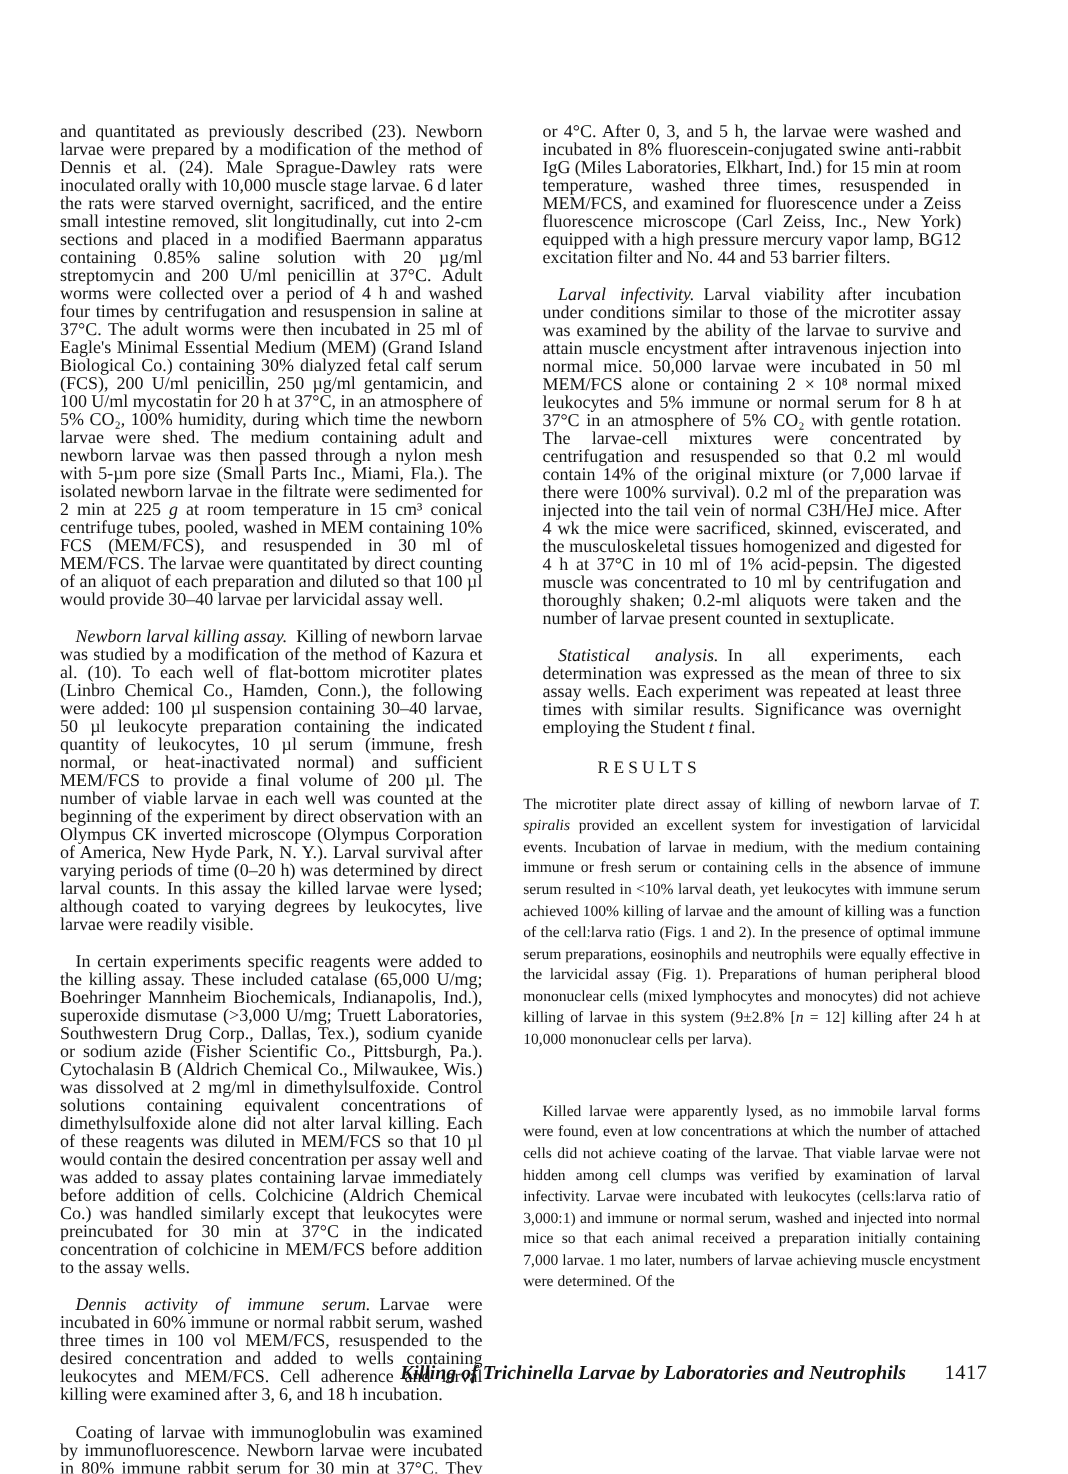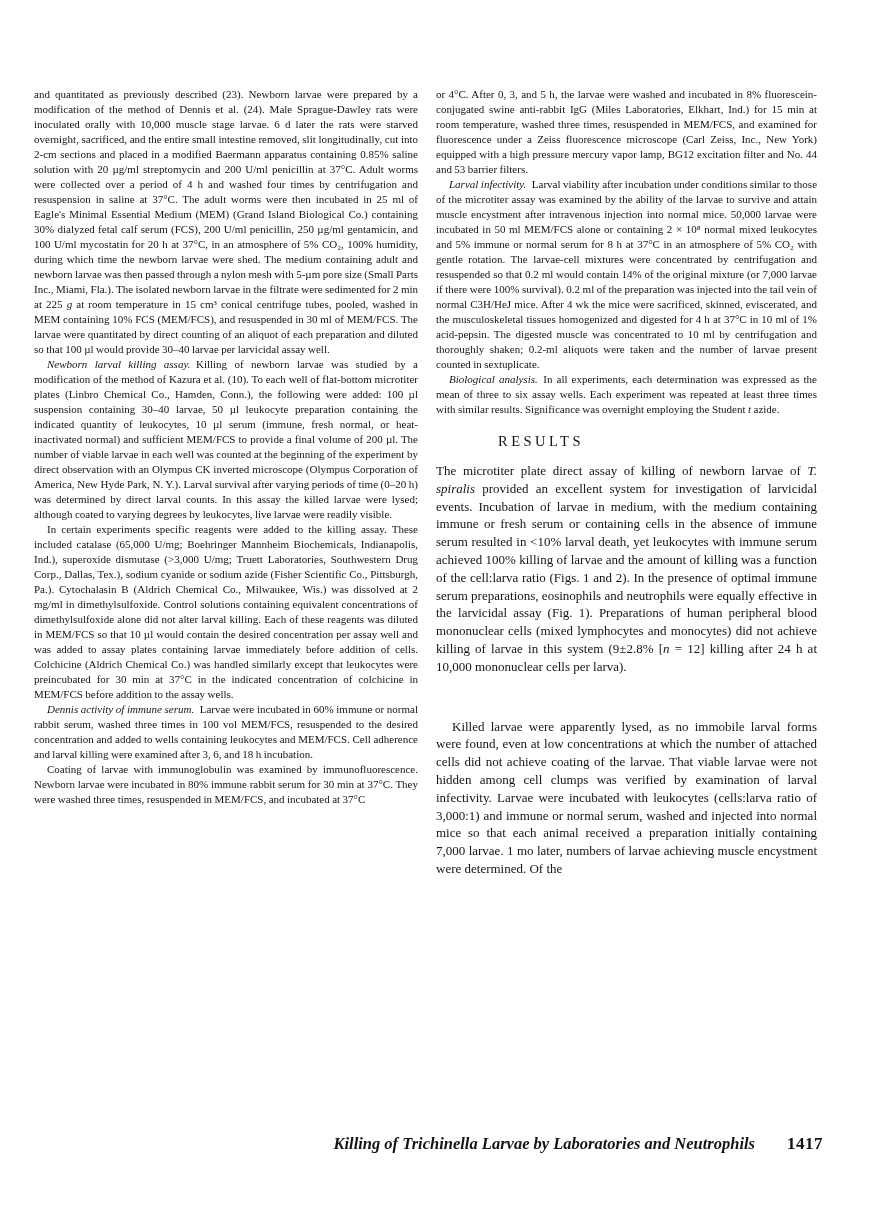--- a/index.html
+++ b/index.html
@@ -26,22 +26,22 @@
   }
   .col-left {
     left: 34px;
     width: 384px;
   }
   .col-right {
     left: 436px;
     width: 381px;
   }
   .methods p {
-    margin: 0;
-    font-size: 11px;
+    margin: 16px;
+    font-size: 15px;
     line-height: 15px;
     text-align: justify;
     word-spacing: -0.3px;
     hyphens: auto;
     -webkit-hyphens: auto;
   }
   .results p {
     margin: 0;
     font-size: 13px;
     line-height: 17.8px;
@@ -69,41 +69,40 @@
   }
   .running-title {
     font-style: italic;
     font-weight: bold;
     font-size: 16.5px;
   }
   .page-number {
     font-size: 17px;
     margin-left: 32px;
     letter-spacing: 0.5px;
-    font-weight: bold;
   }
 </style>
 </head>
 <body>
 
 <div class="page">
 
   <div class="col col-left methods">
       <p class=""><span>and quantitated as previously described (23). Newborn larvae were prepared by a modification of the method of Dennis et al. (24). Male Sprague-Dawley rats were inoculated orally with 10,000 muscle stage larvae. 6 d later the rats were starved overnight, sacrificed, and the entire small intestine removed, slit longitudinally, cut into 2-cm sections and placed in a modified Baermann apparatus containing 0.85% saline solution with 20 µg/ml streptomycin and 200 U/ml penicillin at 37°C. Adult worms were collected over a period of 4 h and washed four times by centrifugation and resuspension in saline at 37°C. The adult worms were then incubated in 25 ml of Eagle's Minimal Essential Medium (MEM) (Grand Island Biological Co.) containing 30% dialyzed fetal calf serum (FCS), 200 U/ml penicillin, 250 µg/ml gentamicin, and 100 U/ml mycostatin for 20 h at 37°C, in an atmosphere of 5% CO₂, 100% humidity, during which time the newborn larvae were shed. The medium containing adult and newborn larvae was then passed through a nylon mesh with 5-µm pore size (Small Parts Inc., Miami, Fla.). The isolated newborn larvae in the filtrate were sedimented for 2 min at 225 </span><span class="i">g</span><span> at room temperature in 15 cm³ conical centrifuge tubes, pooled, washed in MEM containing 10% FCS (MEM/FCS), and resuspended in 30 ml of MEM/FCS. The larvae were quantitated by direct counting of an aliquot of each preparation and diluted so that 100 µl would provide 30–40 larvae per larvicidal assay well.</span></p>
       <p class="ind"><span class="i">Newborn larval killing assay.</span><span> Killing of newborn larvae was studied by a modification of the method of Kazura et al. (10). To each well of flat-bottom microtiter plates (Linbro Chemical Co., Hamden, Conn.), the following were added: 100 µl suspension containing 30–40 larvae, 50 µl leukocyte preparation containing the indicated quantity of leukocytes, 10 µl serum (immune, fresh normal, or heat-inactivated normal) and sufficient MEM/FCS to provide a final volume of 200 µl. The number of viable larvae in each well was counted at the beginning of the experiment by direct observation with an Olympus CK inverted microscope (Olympus Corporation of America, New Hyde Park, N. Y.). Larval survival after varying periods of time (0–20 h) was determined by direct larval counts. In this assay the killed larvae were lysed; although coated to varying degrees by leukocytes, live larvae were readily visible.</span></p>
       <p class="ind"><span>In certain experiments specific reagents were added to the killing assay. These included catalase (65,000 U/mg; Boehringer Mannheim Biochemicals, Indianapolis, Ind.), superoxide dismutase (&gt;3,000 U/mg; Truett Laboratories, Southwestern Drug Corp., Dallas, Tex.), sodium cyanide or sodium azide (Fisher Scientific Co., Pittsburgh, Pa.). Cytochalasin B (Aldrich Chemical Co., Milwaukee, Wis.) was dissolved at 2 mg/ml in dimethylsulfoxide. Control solutions containing equivalent concentrations of dimethylsulfoxide alone did not alter larval killing. Each of these reagents was diluted in MEM/FCS so that 10 µl would contain the desired concentration per assay well and was added to assay plates containing larvae immediately before addition of cells. Colchicine (Aldrich Chemical Co.) was handled similarly except that leukocytes were preincubated for 30 min at 37°C in the indicated concentration of colchicine in MEM/FCS before addition to the assay wells.</span></p>
       <p class="ind"><span class="i">Dennis activity of immune serum.</span><span> Larvae were incubated in 60% immune or normal rabbit serum, washed three times in 100 vol MEM/FCS, resuspended to the desired concentration and added to wells containing leukocytes and MEM/FCS. Cell adherence and larval killing were examined after 3, 6, and 18 h incubation.</span></p>
       <p class="ind"><span>Coating of larvae with immunoglobulin was examined by immunofluorescence. Newborn larvae were incubated in 80% immune rabbit serum for 30 min at 37°C. They were washed three times, resuspended in MEM/FCS, and incubated at 37°C</span></p>
     </div>
 
   <div class="col col-right">
     <div class="methods">
         <p class=""><span>or 4°C. After 0, 3, and 5 h, the larvae were washed and incubated in 8% fluorescein-conjugated swine anti-rabbit IgG (Miles Laboratories, Elkhart, Ind.) for 15 min at room temperature, washed three times, resuspended in MEM/FCS, and examined for fluorescence under a Zeiss fluorescence microscope (Carl Zeiss, Inc., New York) equipped with a high pressure mercury vapor lamp, BG12 excitation filter and No. 44 and 53 barrier filters.</span></p>
         <p class="ind"><span class="i">Larval infectivity.</span><span> Larval viability after incubation under conditions similar to those of the microtiter assay was examined by the ability of the larvae to survive and attain muscle encystment after intravenous injection into normal mice. 50,000 larvae were incubated in 50 ml MEM/FCS alone or containing 2 × 10⁸ normal mixed leukocytes and 5% immune or normal serum for 8 h at 37°C in an atmosphere of 5% CO₂ with gentle rotation. The larvae-cell mixtures were concentrated by centrifugation and resuspended so that 0.2 ml would contain 14% of the original mixture (or 7,000 larvae if there were 100% survival). 0.2 ml of the preparation was injected into the tail vein of normal C3H/HeJ mice. After 4 wk the mice were sacrificed, skinned, eviscerated, and the musculoskeletal tissues homogenized and digested for 4 h at 37°C in 10 ml of 1% acid-pepsin. The digested muscle was concentrated to 10 ml by centrifugation and thoroughly shaken; 0.2-ml aliquots were taken and the number of larvae present counted in sextuplicate.</span></p>
-        <p class="ind"><span class="i">Biological analysis.</span><span> In all experiments, each determination was expressed as the mean of three to six assay wells. Each experiment was repeated at least three times with similar results. Significance was overnight employing the Student </span><span class="i">t</span><span> azide.</span></p>
+        <p class="ind"><span class="i">Statistical analysis.</span><span> In all experiments, each determination was expressed as the mean of three to six assay wells. Each experiment was repeated at least three times with similar results. Significance was overnight employing the Student </span><span class="i">t</span><span> final.</span></p>
       </div>
     <h2 class="results-heading">RESULTS</h2>
     <div class="results">
         <p class=""><span>The microtiter plate direct assay of killing of newborn larvae of </span><span class="i">T. spiralis</span><span> provided an excellent system for investigation of larvicidal events. Incubation of larvae in medium, with the medium containing immune or fresh serum or containing cells in the absence of immune serum resulted in &lt;10% larval death, yet leukocytes with immune serum achieved 100% killing of larvae and the amount of killing was a function of the cell:larva ratio (Figs. 1 and 2). In the presence of optimal immune serum preparations, eosinophils and neutrophils were equally effective in the larvicidal assay (Fig. 1). Preparations of human peripheral blood mononuclear cells (mixed lymphocytes and monocytes) did not achieve killing of larvae in this system (9±2.8% [</span><span class="i">n</span><span> = 12] killing after 24 h at 10,000 mononuclear cells per larva).</span></p>
         <p class="ind"><span>Killed larvae were apparently lysed, as no immobile larval forms were found, even at low concentrations at which the number of attached cells did not achieve coating of the larvae. That viable larvae were not hidden among cell clumps was verified by examination of larval infectivity. Larvae were incubated with leukocytes (cells:larva ratio of 3,000:1) and immune or normal serum, washed and injected into normal mice so that each animal received a preparation initially containing 7,000 larvae. 1 mo later, numbers of larvae achieving muscle encystment were determined. Of the</span></p>
       </div>
   </div>
 
   <div class="footer">
     <span class="running-title">Killing of Trichinella Larvae by Laboratories and Neutrophils</span><span class="page-number">1417</span>

